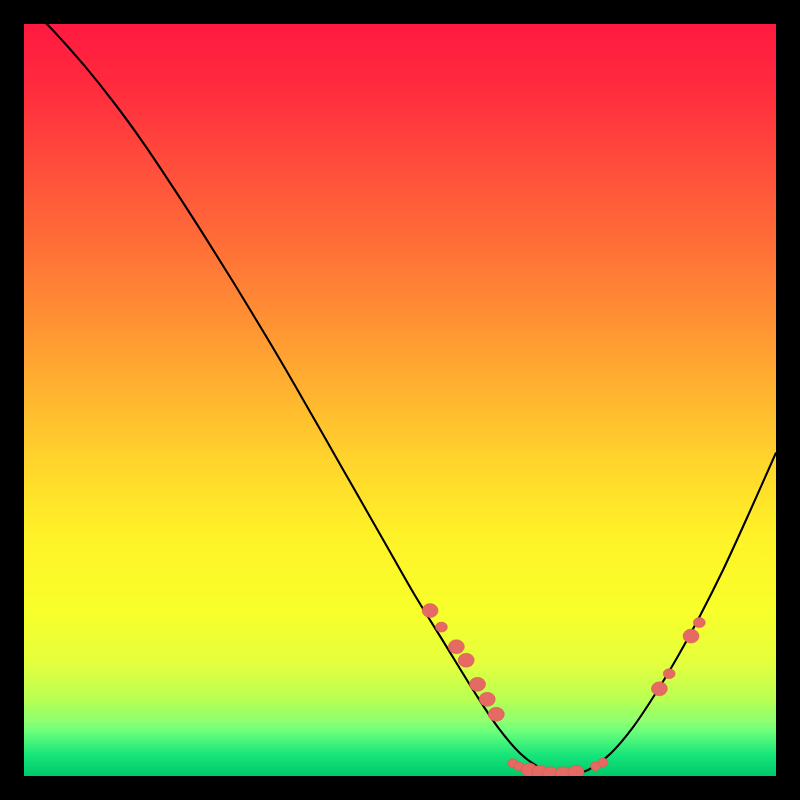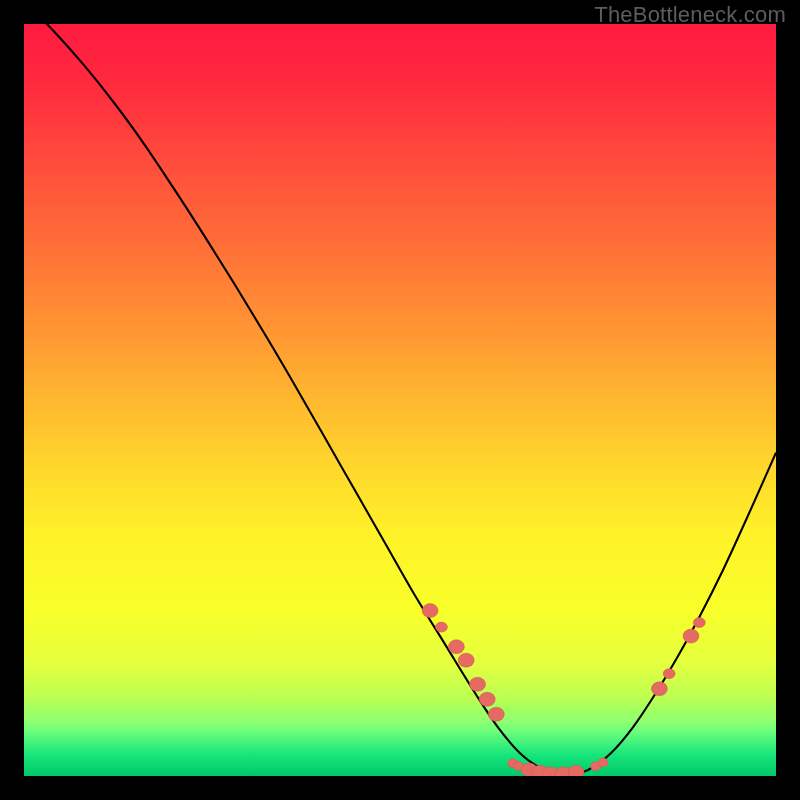--- a/index.html
+++ b/index.html
@@ -26,21 +26,20 @@
 .curve{fill:none;stroke:#000;stroke-width:2.1}
 .dot{fill:#e46a63;stroke:#d8544c;stroke-width:.5}
 .dot-big{rx:8;ry:7}
 .dot-mid{rx:6;ry:5}
 .dot-sm{rx:5;ry:4.5}
 </style>
 </head>
 <body>
 
 <div class="stage">
-  <div class="watermark">TheBottleneck.com</div>
   <div class="plot">
     <div class="gradient"></div>
     <div class="neon-band"></div>
     <svg viewBox="0 0 752 752" preserveAspectRatio="none">
       <path id="curvePath" class="curve" d="M 0.0 -22.6 C 5.0 -17.5 20.1 -3.1 30.1 7.5 C 40.1 18.2 50.1 29.5 60.2 41.4 C 70.2 53.3 80.2 65.8 90.2 79.0 C 100.3 92.1 110.3 105.9 120.3 120.3 C 130.3 134.7 140.4 150.1 150.4 165.4 C 160.4 180.7 170.5 196.3 180.5 212.1 C 190.5 227.9 200.5 243.9 210.6 260.2 C 220.6 276.5 230.6 293.0 240.6 309.8 C 250.7 326.6 260.7 343.7 270.7 361.0 C 280.7 378.3 290.8 396.1 300.8 413.6 C 310.8 431.1 320.9 448.7 330.9 466.2 C 340.9 483.8 350.9 501.3 361.0 518.9 C 371.0 536.4 381.0 554.6 391.0 571.5 C 401.1 588.4 411.1 604.1 421.1 620.4 C 431.1 636.7 442.4 655.5 451.2 669.3 C 460.0 683.1 466.2 693.1 473.8 703.1 C 481.3 713.1 488.8 722.4 496.3 729.4 C 503.8 736.5 511.4 741.6 518.9 745.2 C 526.4 748.9 533.9 751.1 541.4 751.2 C 549.0 751.4 556.5 749.6 564.0 746.0 C 571.5 742.3 579.0 736.6 586.6 729.4 C 594.1 722.3 601.6 713.1 609.1 703.1 C 616.6 693.1 624.2 681.2 631.7 669.3 C 639.2 657.4 646.7 644.8 654.2 631.7 C 661.8 618.5 669.3 604.7 676.8 590.3 C 684.3 575.9 691.8 560.9 699.4 545.2 C 706.9 529.5 713.1 515.7 721.9 496.3 C 730.7 476.9 747.0 439.9 752.0 428.6"></path>
       <g id="dots">
           <ellipse cx="406.1" cy="586.6" class="dot dot-big" rx="8" ry="7"></ellipse>
           <ellipse cx="417.4" cy="603.1" class="dot dot-mid" rx="6" ry="5"></ellipse>
           <ellipse cx="432.4" cy="622.7" class="dot dot-big" rx="8" ry="7"></ellipse>
           <ellipse cx="442.2" cy="636.2" class="dot dot-big" rx="8" ry="7"></ellipse>

